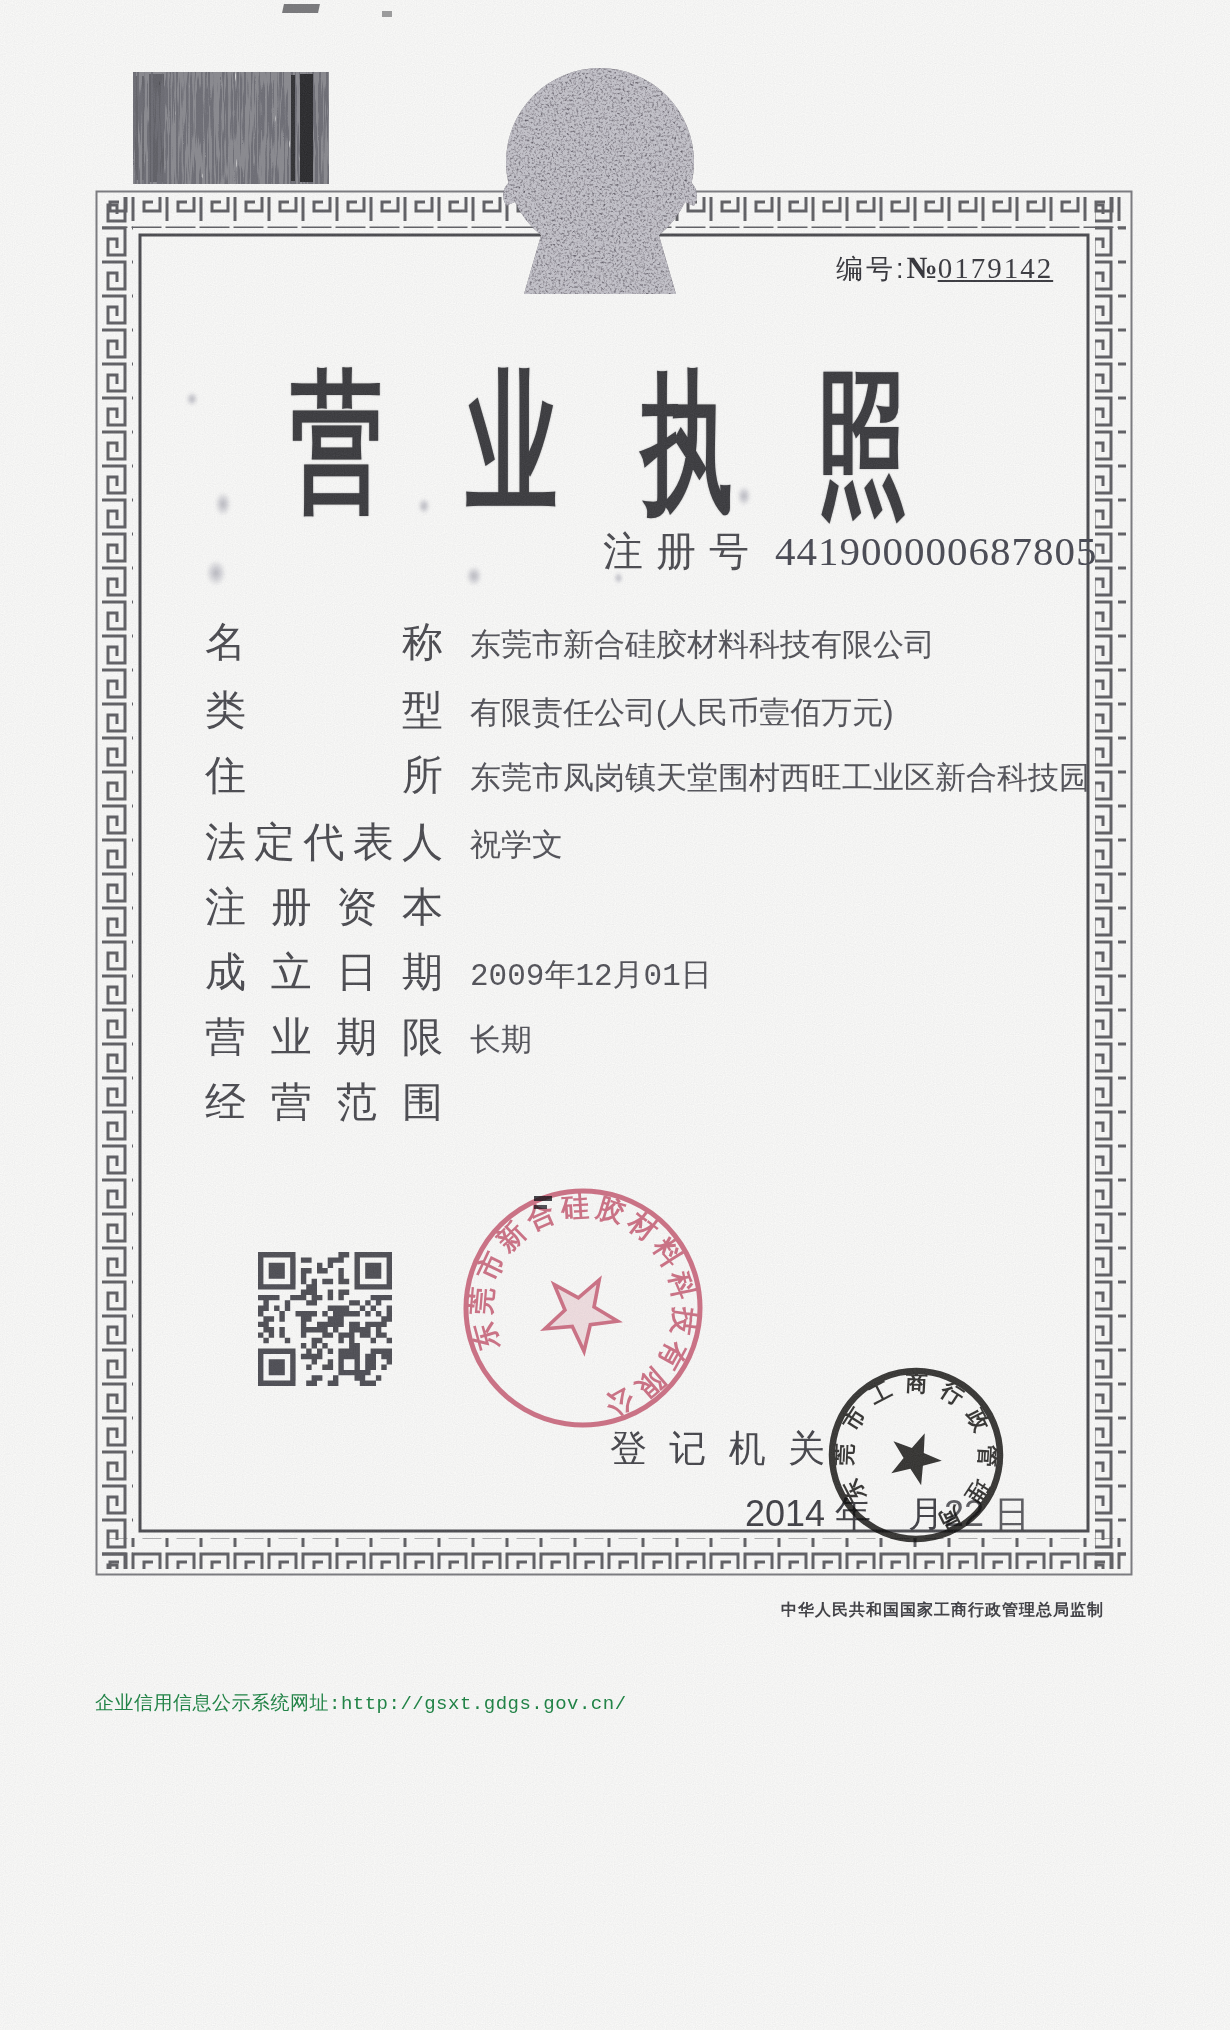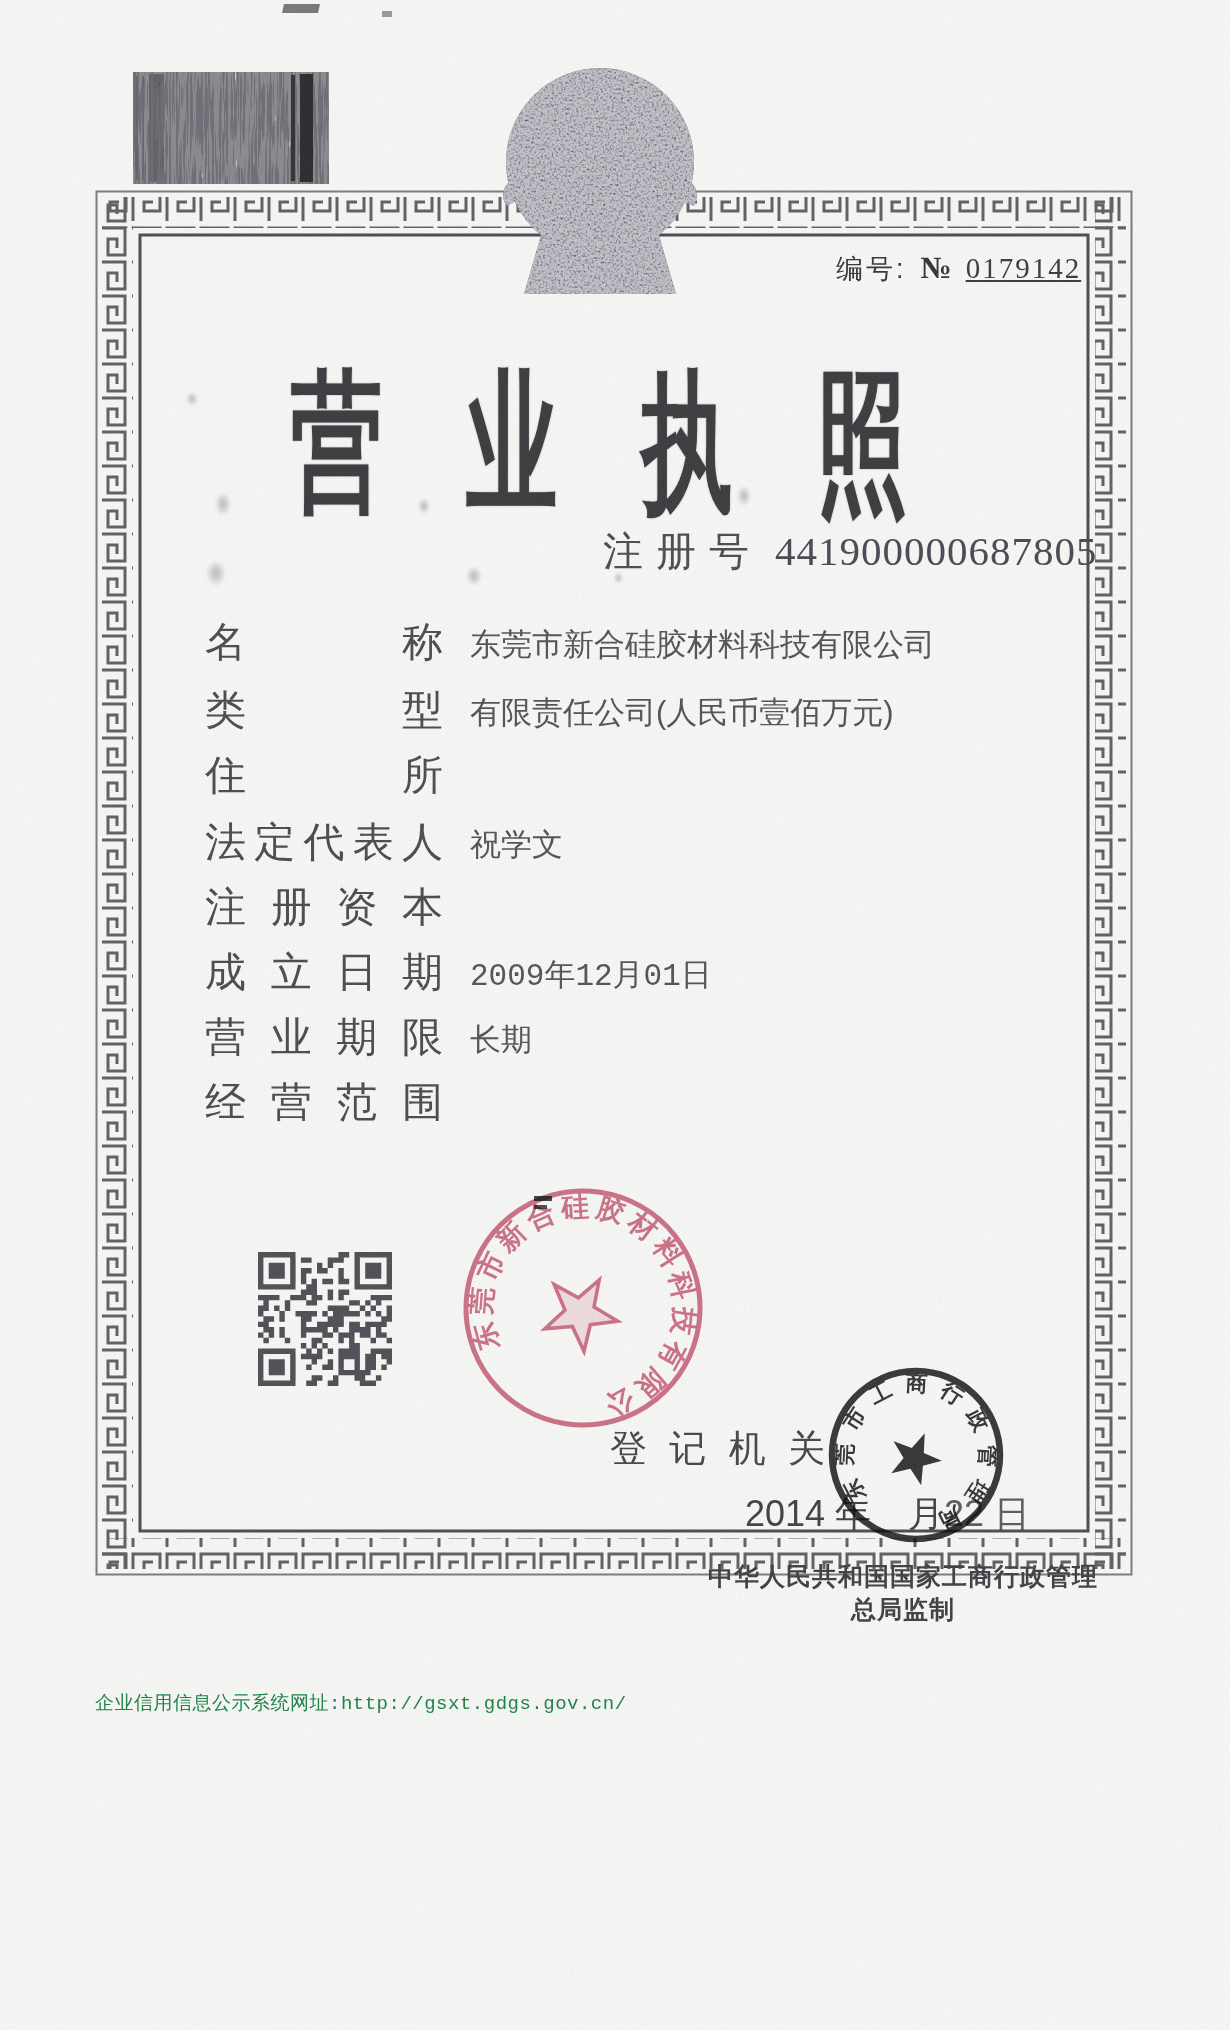--- a/index.html
+++ b/index.html
@@ -5,21 +5,21 @@
   html,body{margin:0;padding:0;background:#e9e9e7;}
   .page{position:relative;width:1230px;height:2030px;background:#fcfcfa;overflow:hidden;
         font-family:"Liberation Sans","DejaVu Sans",sans-serif;color:#3c3c40;}
   .abs{position:absolute;}
 
   
   .mark1{left:283px;top:4px;width:36px;height:9px;background:#4a4a4c;opacity:.75;transform:skewX(-12deg);}
   .mark2{left:382px;top:11px;width:10px;height:6px;background:#5a5a5c;opacity:.6;}
 
   
-  .serial{left:836px;top:250px;width:280px;display:flex;align-items:baseline;gap:14px;color:#2e2e33;}
+  .serial{left:836px;top:250px;width:280px;display:flex;align-items:baseline;color:#2e2e33;}
   .serial .pre{font-size:27px;letter-spacing:3px;}
   .serial .numero{font-family:"Liberation Serif","DejaVu Serif",serif;font-weight:bold;font-size:31px;}
   .serial .num{font-family:"Liberation Serif","DejaVu Serif",serif;font-size:29px;letter-spacing:2px;color:#35353a;text-decoration:underline;}
 
   
   .title{left:291px;top:342px;font-size:152px;font-weight:900;letter-spacing:140px;white-space:nowrap;
          transform:scaleX(.6);transform-origin:0 0;color:#363639;text-shadow:0 0 2px rgba(55,55,58,.55);}
 
   
   .regline{left:603px;top:524px;display:flex;align-items:baseline;}
@@ -52,21 +52,21 @@
 
   
   .registrar{left:610px;top:1424px;width:215px;display:flex;justify-content:space-between;
              font-size:37px;color:#414146;font-weight:500;}
   .dateline{color:#3b3b40;font-size:36px;white-space:nowrap;}
   .d-year{left:745px;top:1490px;} .d-month{left:908px;top:1490px;} .d-day{left:944px;top:1490px;opacity:.85;}
 
   
   .footer-left{left:95px;top:1690px;font-family:"Liberation Mono","DejaVu Sans Mono",monospace;
                font-size:19px;color:#15803d;letter-spacing:.5px;}
-  .footer-right{left:702px;top:1560px;width:402px;text-align:center;font-size:25px;color:#3a3a3e;
+  .footer-right{left:702px;top:1600px;width:402px;text-align:right;font-size:16px;color:#3a3a3e;
                 font-weight:600;letter-spacing:1px;}
 
   .seal{mix-blend-mode:multiply;}
   svg text{font-family:"Liberation Sans","DejaVu Sans",sans-serif;}
 </style>
 </head>
 <body>
 
 <div class="page">
 
@@ -170,20 +170,21 @@
         <span>类</span>
         <span>型</span>
       </span>
     <span class="fvalue">有限责任公司(人民币壹佰万元)</span>
   </div>
   <div class="frow r3">
     <span class="flabel">
         <span>住</span>
         <span>所</span>
       </span>
+    <span class="fvalue">东莞市凤岗镇天堂围村西旺工业区新合科技园</span>
   </div>
   <div class="frow r4">
     <span class="flabel">
         <span>法</span>
         <span>定</span>
         <span>代</span>
         <span>表</span>
         <span>人</span>
       </span>
     <span class="fvalue">祝学文</span>

